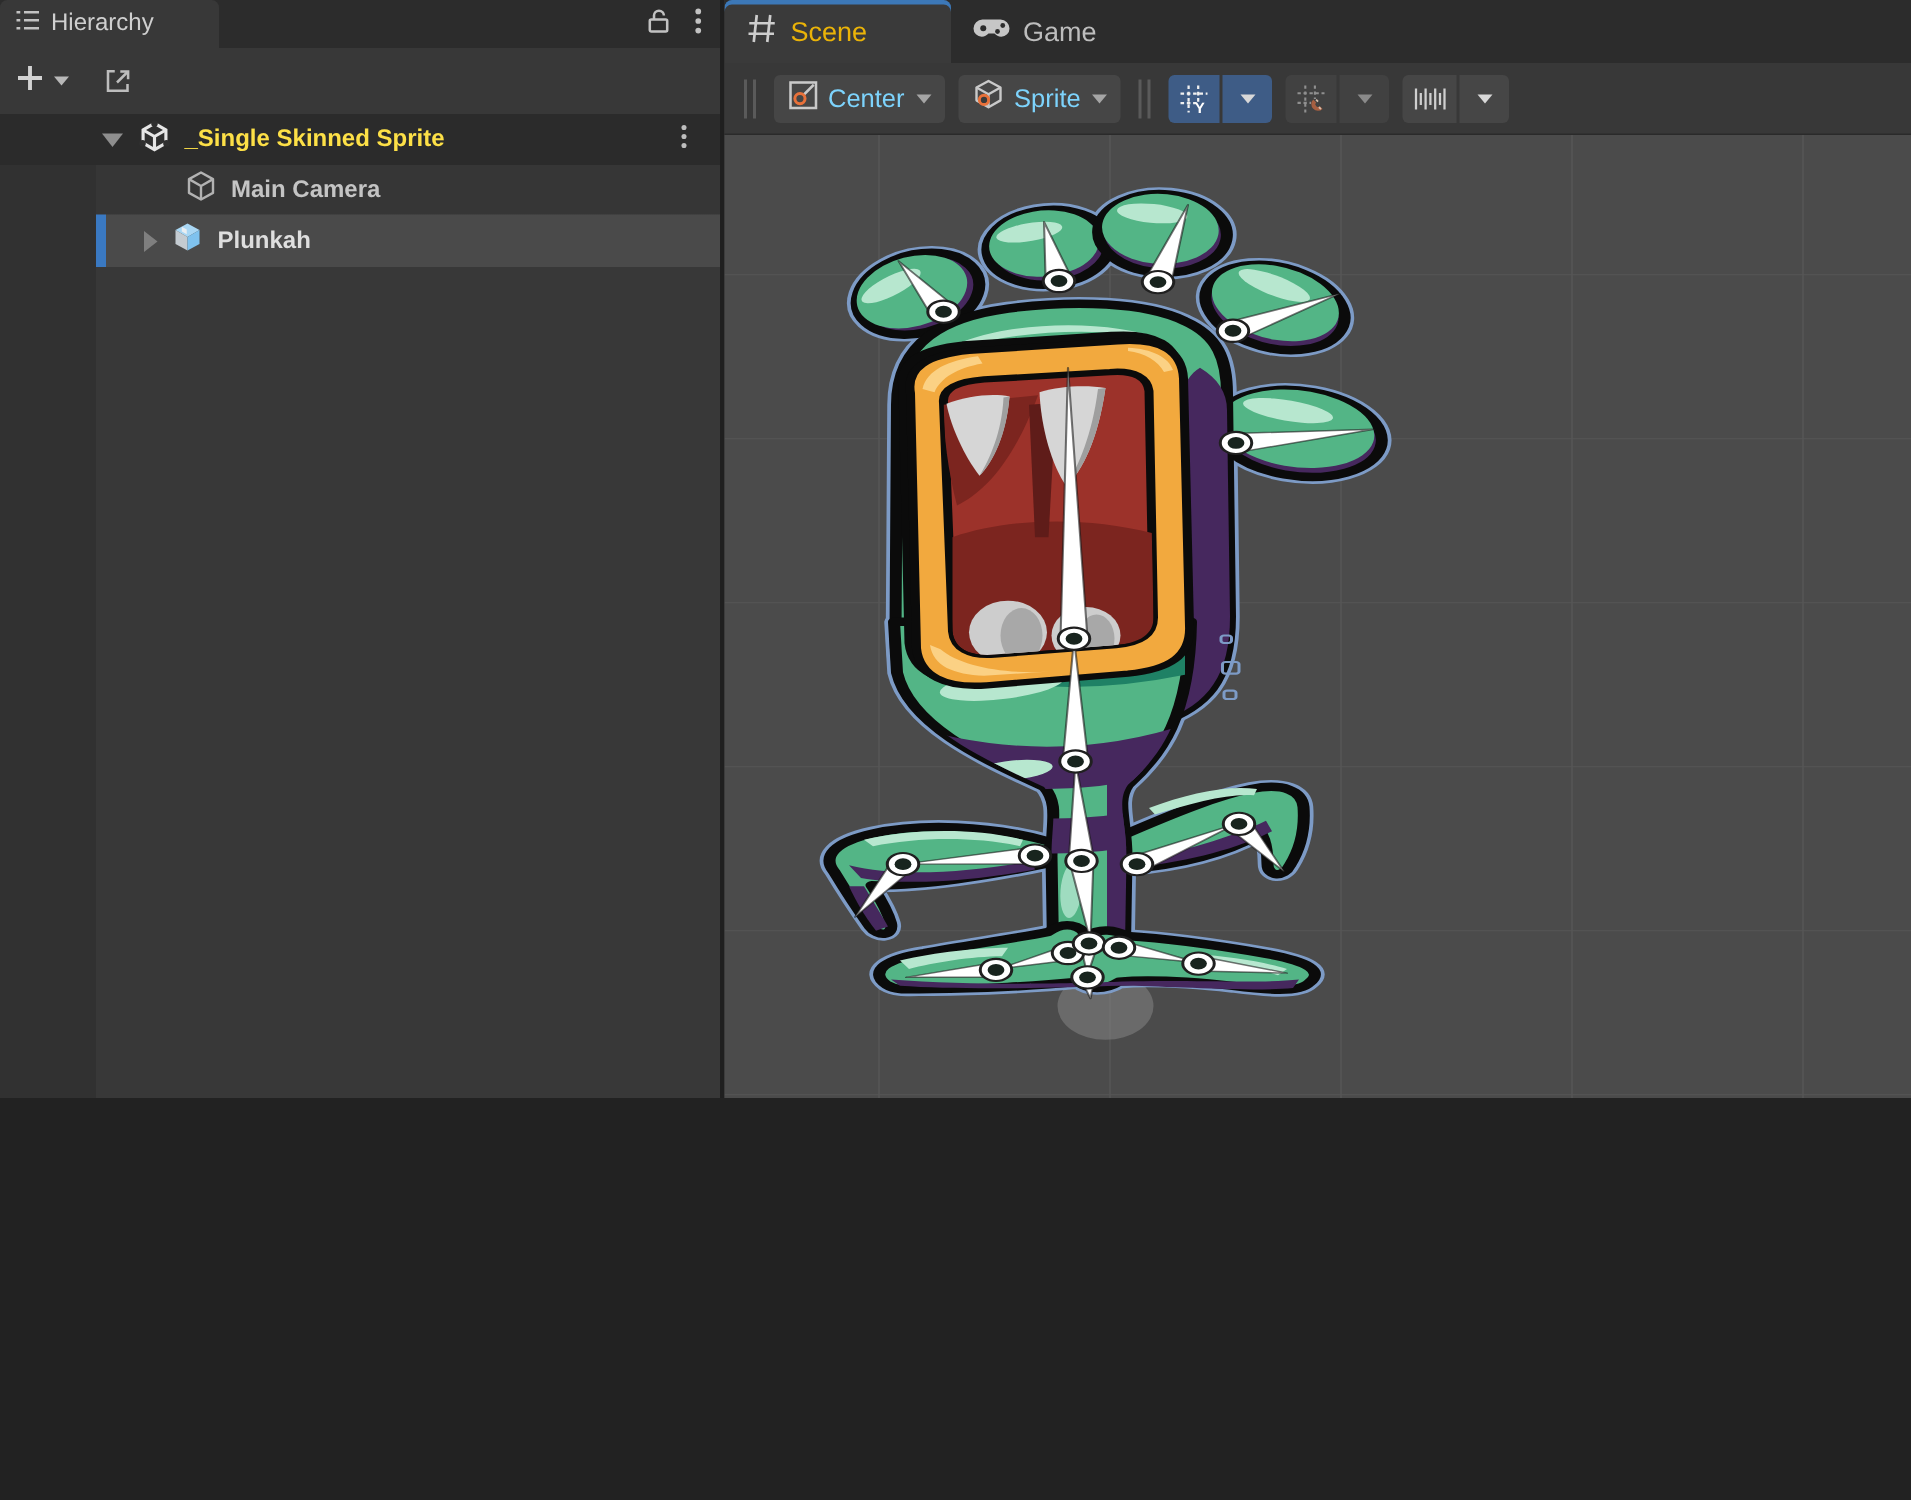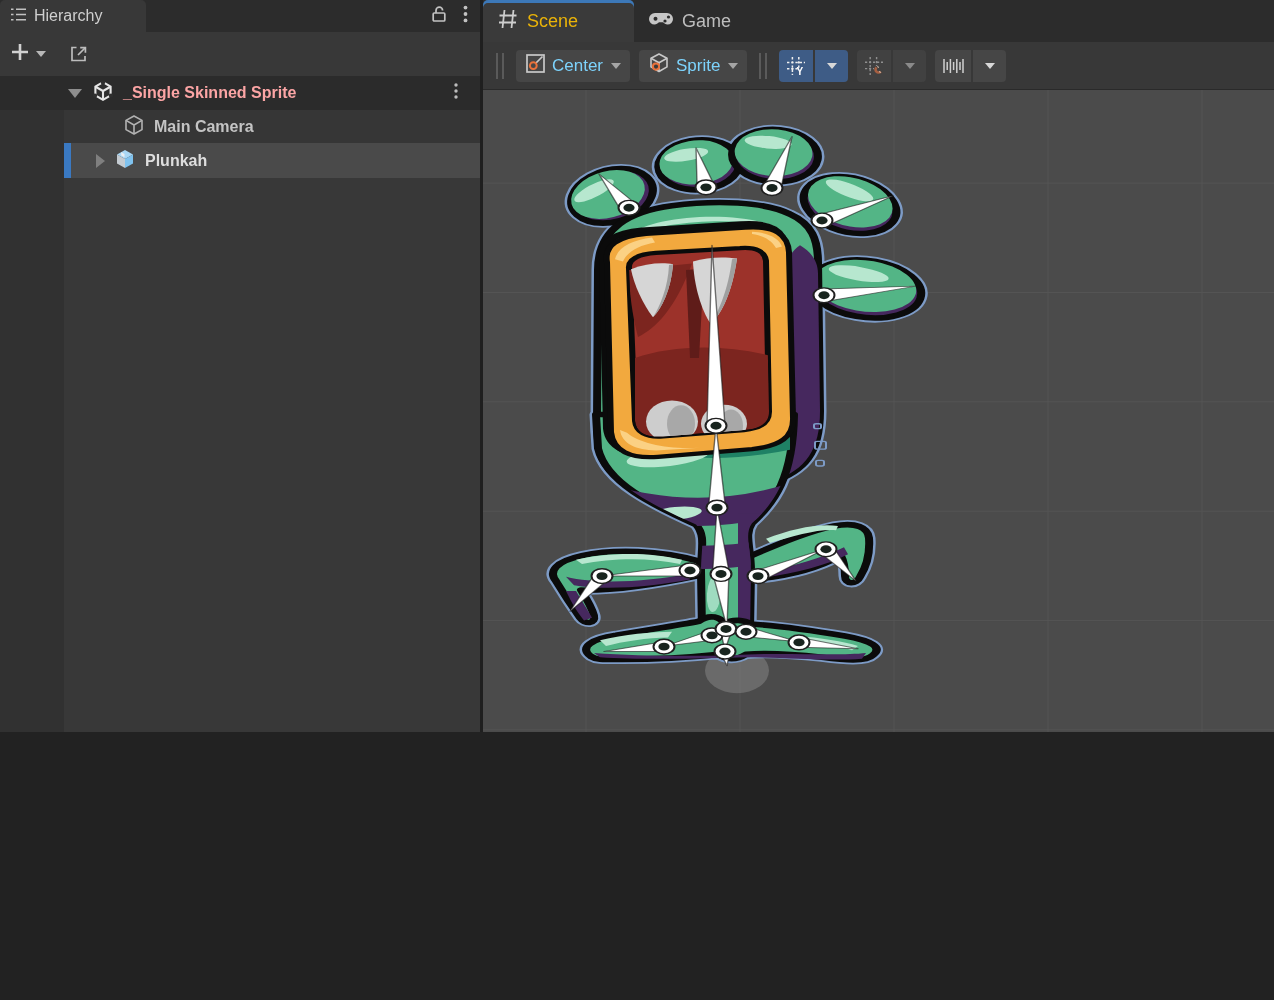--- a/index.html
+++ b/index.html
@@ -17,21 +17,21 @@
   .plus-wrap { display:flex; align-items:center; gap:6px; margin-right:14px; }
   .caret { width:0; height:0; border-left:5px solid transparent; border-right:5px solid transparent; border-top:6px solid #b8b8b8; }
   .searchbox { flex:1; height:26px; background:#2b2b2b; border:1px solid #1e1e1e; border-radius:10px; display:flex; align-items:center; padding:0 8px; gap:6px; }
   .searchbox input { flex:1; background:transparent; border:none; outline:none; color:#cfcfcf; font-size:15px; font-family:"Liberation Sans",sans-serif; }
   .searchbox input::placeholder { color:#878787; }
   .pick-btn { margin-left:8px; display:flex; align-items:center; }
 
   .h-rows { flex:1; position:relative; background:#383838; }
   .gutter { position:absolute; left:0; top:0; bottom:0; width:64px; background:#313131; }
   .hrow { position:relative; display:flex; align-items:center; font-size:16px; color:#c4c4c4;font-weight:bold; }
-  .hrow.scene-header { height:34px; background:#2b2b2b; color:#fca5a5; font-weight:bold; }
+  .hrow.scene-header { height:34px; background:#2b2b2b; color:#fde047; font-weight:bold; }
   .hrow.camera { height:33px; background:linear-gradient(90deg,#313131 0 64px,#363636 64px 100%); }
   .hrow.selected { height:35px; background:linear-gradient(90deg,#313131 0 64px,#3a79c2 64px 71px,#4a4a4a 71px 100%); color:#dedede; }
   .tri-down { width:0; height:0; border-left:7px solid transparent; border-right:7px solid transparent; border-top:9px solid #8e8e8e; }
   .tri-right { width:0; height:0; border-top:7px solid transparent; border-bottom:7px solid transparent; border-left:9px solid #7f7f7f; }
   .rowlabel { margin-left:8px; white-space:nowrap; }
   .kebab-right { margin-left:auto; padding-right:22px; }
 
   
   .scene-panel { flex:1; display:flex; flex-direction:column; background:#383838; min-width:0; }
   .s-tabstrip { height:42px; background:#2c2c2c; display:flex; align-items:stretch; }

